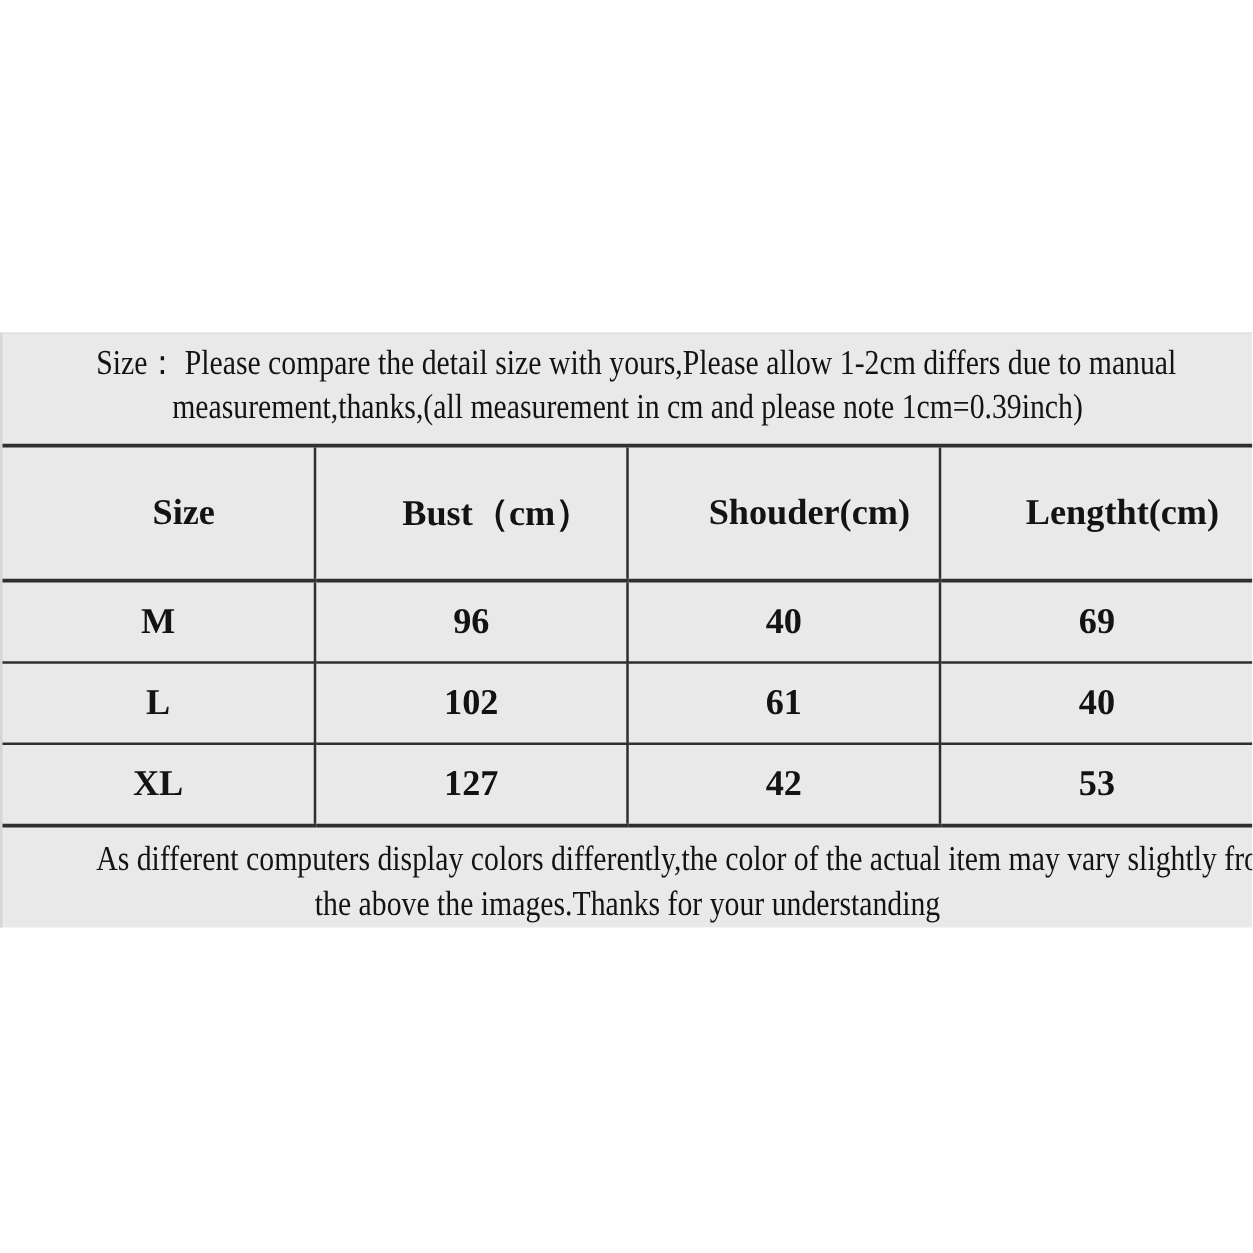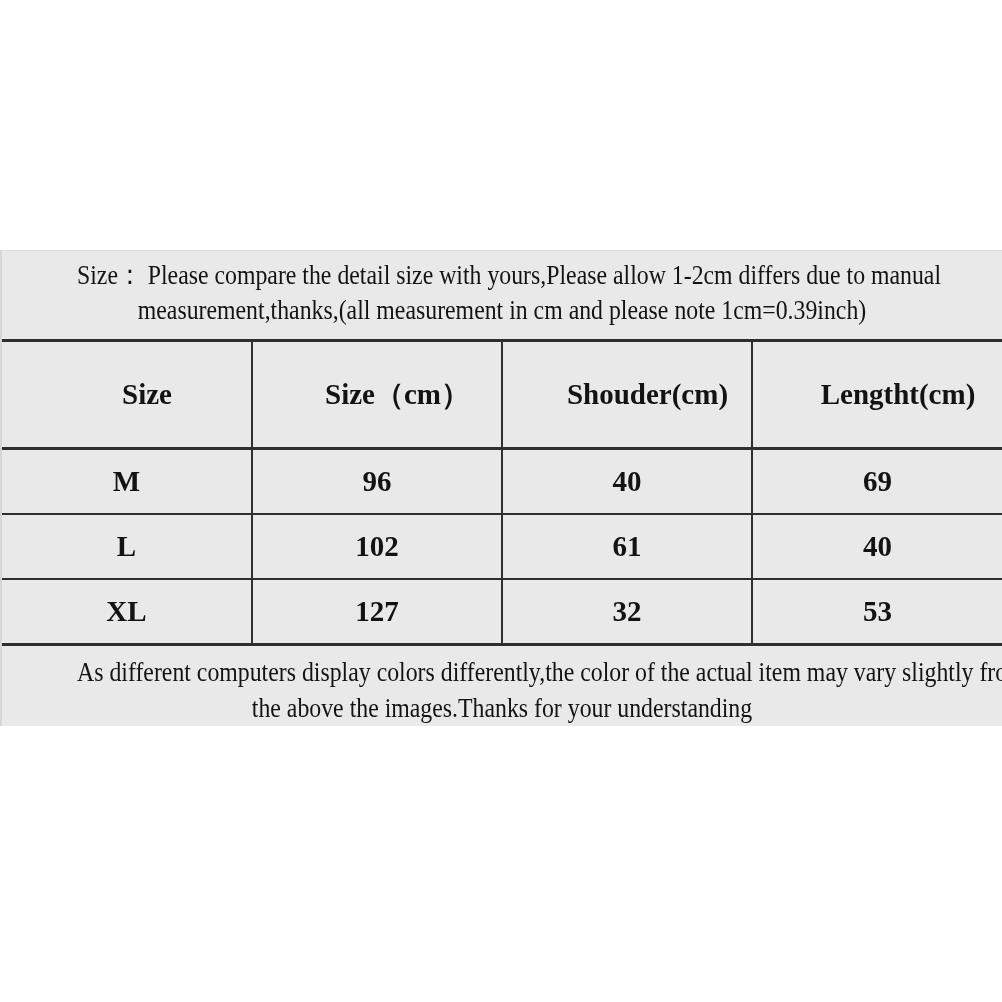--- a/index.html
+++ b/index.html
@@ -11,21 +11,21 @@
     position: relative;
     width: 1002px;
     height: 1002px;
     background: #ffffff;
     overflow: hidden;
     font-family: "Liberation Serif", "DejaVu Serif", serif;
     color: #131313;
   }
   .panel {
     position: absolute;
-    top: 250px;
+    top: 266px;
     left: 0;
     width: 1002px;
     box-sizing: border-box;
     background: #e9e9e9;
     border-left: 2px solid #d6d6d6;
     border-top: 1px solid #dddddd;
   }
   .note {
     text-align: center;
     font-size: 28px;
@@ -76,42 +76,42 @@
 
     <div class="note top-note">
       <div class="line">Size： Please compare the detail size with yours,Please allow 1-2cm differs due to manual</div>
       <div class="line">measurement,thanks,(all measurement in cm and please note 1cm=0.39inch)</div>
     </div>
 
     <table class="size-table">
       <thead>
         <tr>
           <th>Size</th>
-          <th>Size（cm）</th>
+          <th>Bust（cm）</th>
           <th>Shouder(cm)</th>
           <th>Lengtht(cm)</th>
         </tr>
       </thead>
       <tbody>
         <tr>
           <td>M</td>
           <td>96</td>
           <td>40</td>
           <td>69</td>
         </tr>
         <tr>
           <td>L</td>
           <td>102</td>
           <td>61</td>
           <td>40</td>
         </tr>
         <tr>
           <td>XL</td>
           <td>127</td>
-          <td>32</td>
+          <td>42</td>
           <td>53</td>
         </tr>
       </tbody>
     </table>
 
     <div class="note bottom-note">
       <div class="line">As different computers display colors differently,the color of the actual item may vary slightly from</div>
       <div class="line">the above the images.Thanks for your understanding</div>
     </div>
 

